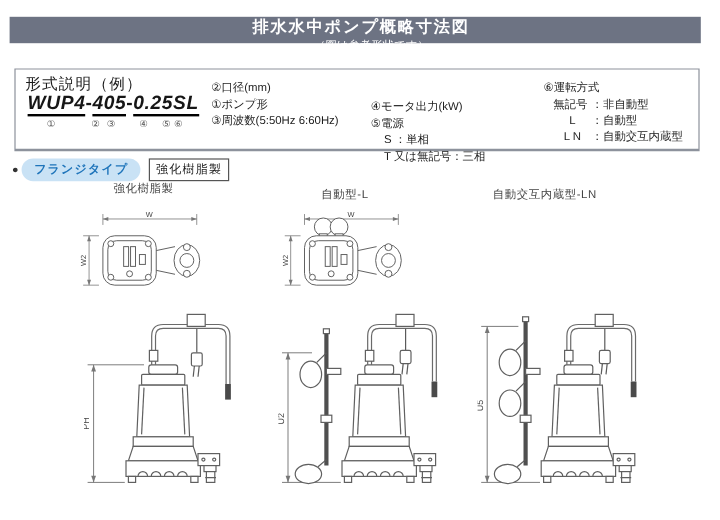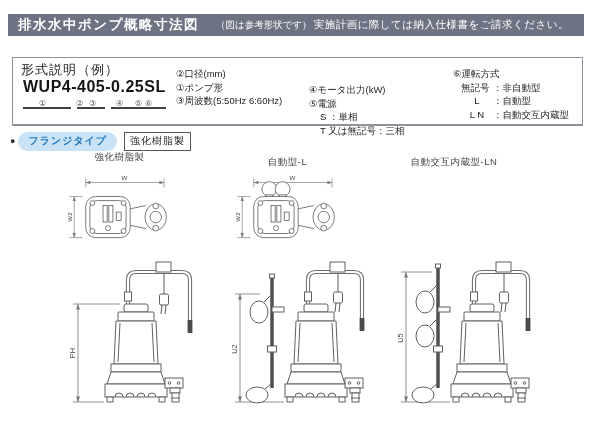--- a/index.html
+++ b/index.html
@@ -1,32 +1,32 @@
 <!DOCTYPE html>
 <html><head>
 <meta charset="utf-8">
 <style>
   html,body{margin:0;padding:0;background:#fff;}
   .page{position:relative;width:600px;height:433px;background:#ffffff;overflow:hidden;
         font-family:"Liberation Sans","DejaVu Sans",sans-serif;color:#222;}
 
   
   .header-bar{position:absolute;left:8px;top:14px;width:566px;height:22px;background:#6d7383;
-              color:#fff;display:flex;align-items:center;padding-left:10px;white-space:nowrap;}
+              color:#fff;display:flex;align-items:center;padding-left:10px;white-space:nowrap;flex-direction:column;}
   .hb-title{font-size:13.5px;font-weight:bold;letter-spacing:1.5px;}
   .hb-note{font-size:9.5px;margin-left:17px;}
   .hb-notice{font-size:10.5px;margin-left:2px;letter-spacing:0.5px;}
 
   
   .model-box{position:absolute;left:12px;top:57px;width:569px;height:66px;background:#fff;
              border:1px solid #8d929c;border-bottom-width:2px;}
   .mb-heading{position:absolute;left:8px;top:3px;font-size:13px;letter-spacing:1px;color:#1c1c1c;}
   .model-area{position:absolute;left:10px;top:20px;}
   .model-line{font-size:16px;font-weight:bold;color:#161616;letter-spacing:0.5px;white-space:nowrap;}
-  .seg.u{border-bottom:2px solid #404040;padding-bottom:12px;}
+  .seg.u{border-bottom:2px solid #000000;padding-bottom:0;font-style:italic;}
   .markers{position:relative;height:10px;margin-top:3px;width:150px;}
   .markers span{position:absolute;top:0;font-size:8px;color:#555;}
   .mk1{left:16px;} .mk2{left:53px;} .mk3{left:66px;} .mk4{left:93px;} .mk5{left:112px;} .mk6{left:122px;}
 
   .legend{position:absolute;font-size:9.5px;line-height:13.5px;color:#1c1c1c;white-space:nowrap;}
   .legend1{left:163px;top:9px;}
   .legend2{left:296px;top:9px;margin-top:16px;}
   .legend3{left:440px;top:9px;}
   .indent{padding-left:11px;}
   .krow{display:flex;padding-left:8px;}

